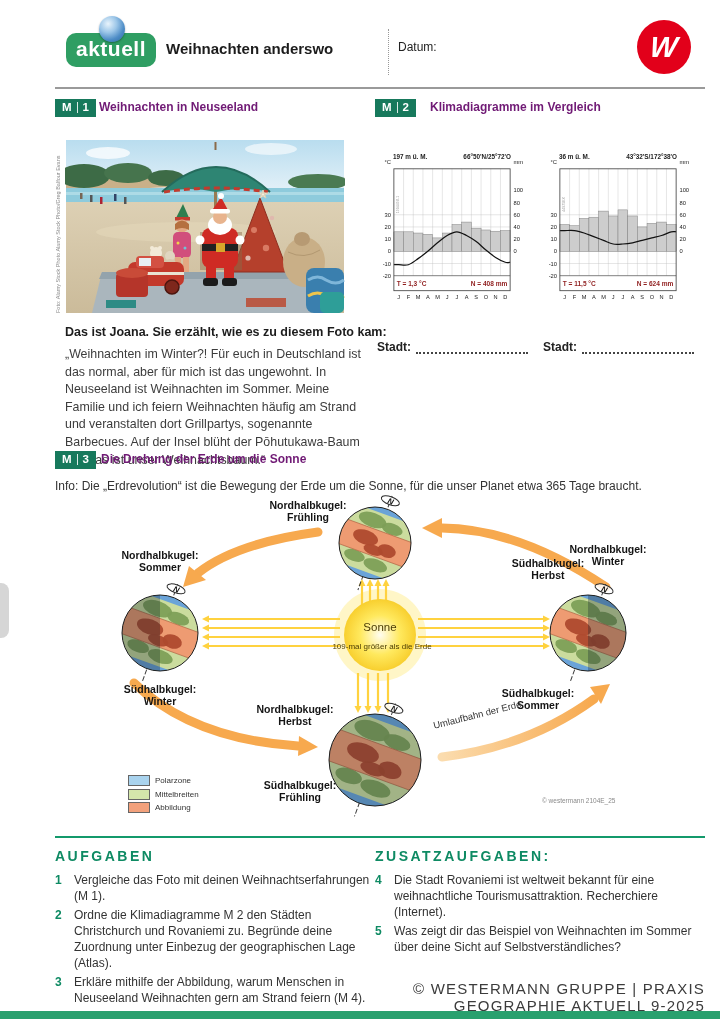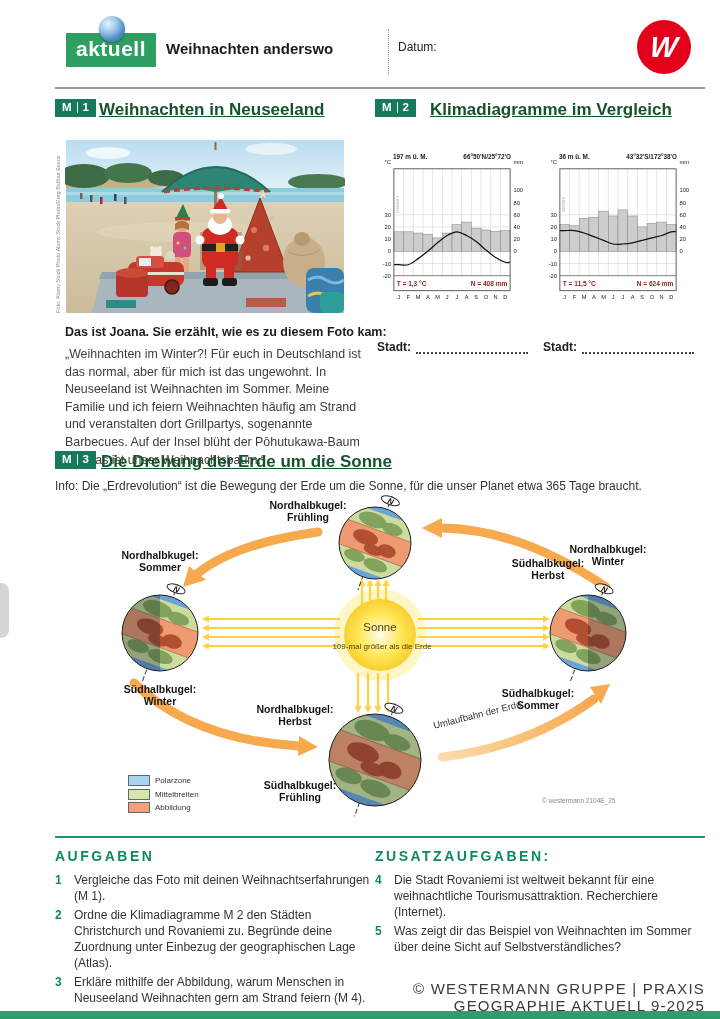--- a/index.html
+++ b/index.html
@@ -2,37 +2,37 @@
 <html><head>
 <meta charset="utf-8">
 <style>
   html,body{margin:0;padding:0;background:#e9e9e9;}
   .page{position:relative;width:720px;height:1019px;background:#fff;margin:0 auto;
         font-family:"Liberation Sans",sans-serif;overflow:hidden;color:#222;}
   .abs{position:absolute;}
 
   
   .brand-badge{background:#2f9e63;color:#fff;font-weight:bold;font-size:21px;
-               padding:4px 10px 6px;border-radius:1px;letter-spacing:.5px;}
+               padding:4px 10px 6px;border-radius:10px;letter-spacing:.5px;}
   .globe-icon{width:26px;height:26px;border-radius:50%;
               background:radial-gradient(circle at 35% 30%, #e8f4fc 0%, #9cc6e8 35%, #4d8cc6 65%, #2b659f 100%);
               box-shadow:0 1px 2px rgba(0,0,0,.35);}
   .page-title{font-size:15px;font-weight:bold;color:#1c1c1c;}
   .date-div{height:46px;border-left:1px dotted #999;}
   .date-label{font-size:12px;color:#222;}
   .w-logo{width:54px;height:54px;border-radius:50%;background:#e2001a;display:flex;
           align-items:center;justify-content:center;}
   .w-logo span{color:#fff;font-style:italic;font-weight:bold;font-size:29px;transform:skewX(-6deg);}
   .header-rule{height:2px;background:#9a9a9a;}
 
   
   .mbadge{display:inline-flex;align-items:center;gap:5px;background:#17795c;color:#fff;
           font-weight:bold;font-size:11.5px;padding:3px 7px;line-height:1;}
   .mbadge .sep{width:1px;height:11px;background:rgba(255,255,255,.85);display:inline-block;}
-  .sec-title{font-size:17px;font-weight:bold;color:#14532d;text-decoration:underline;}
+  .sec-title{font-size:12px;font-weight:bold;color:#701a75;}
 
   
   .photo-credit{writing-mode:vertical-rl;transform:rotate(180deg);font-size:5.5px;color:#8a8a8a;
                 height:173px;overflow:hidden;white-space:nowrap;}
   .intro{font-size:12.5px;font-weight:bold;color:#1c1c1c;}
   .quote{font-size:12.4px;line-height:1.42;color:#3c3c3c;width:296px;}
 
   
   .stadt{display:flex;align-items:flex-end;gap:5px;font-size:12px;}
   .stadt b{font-weight:bold;}

